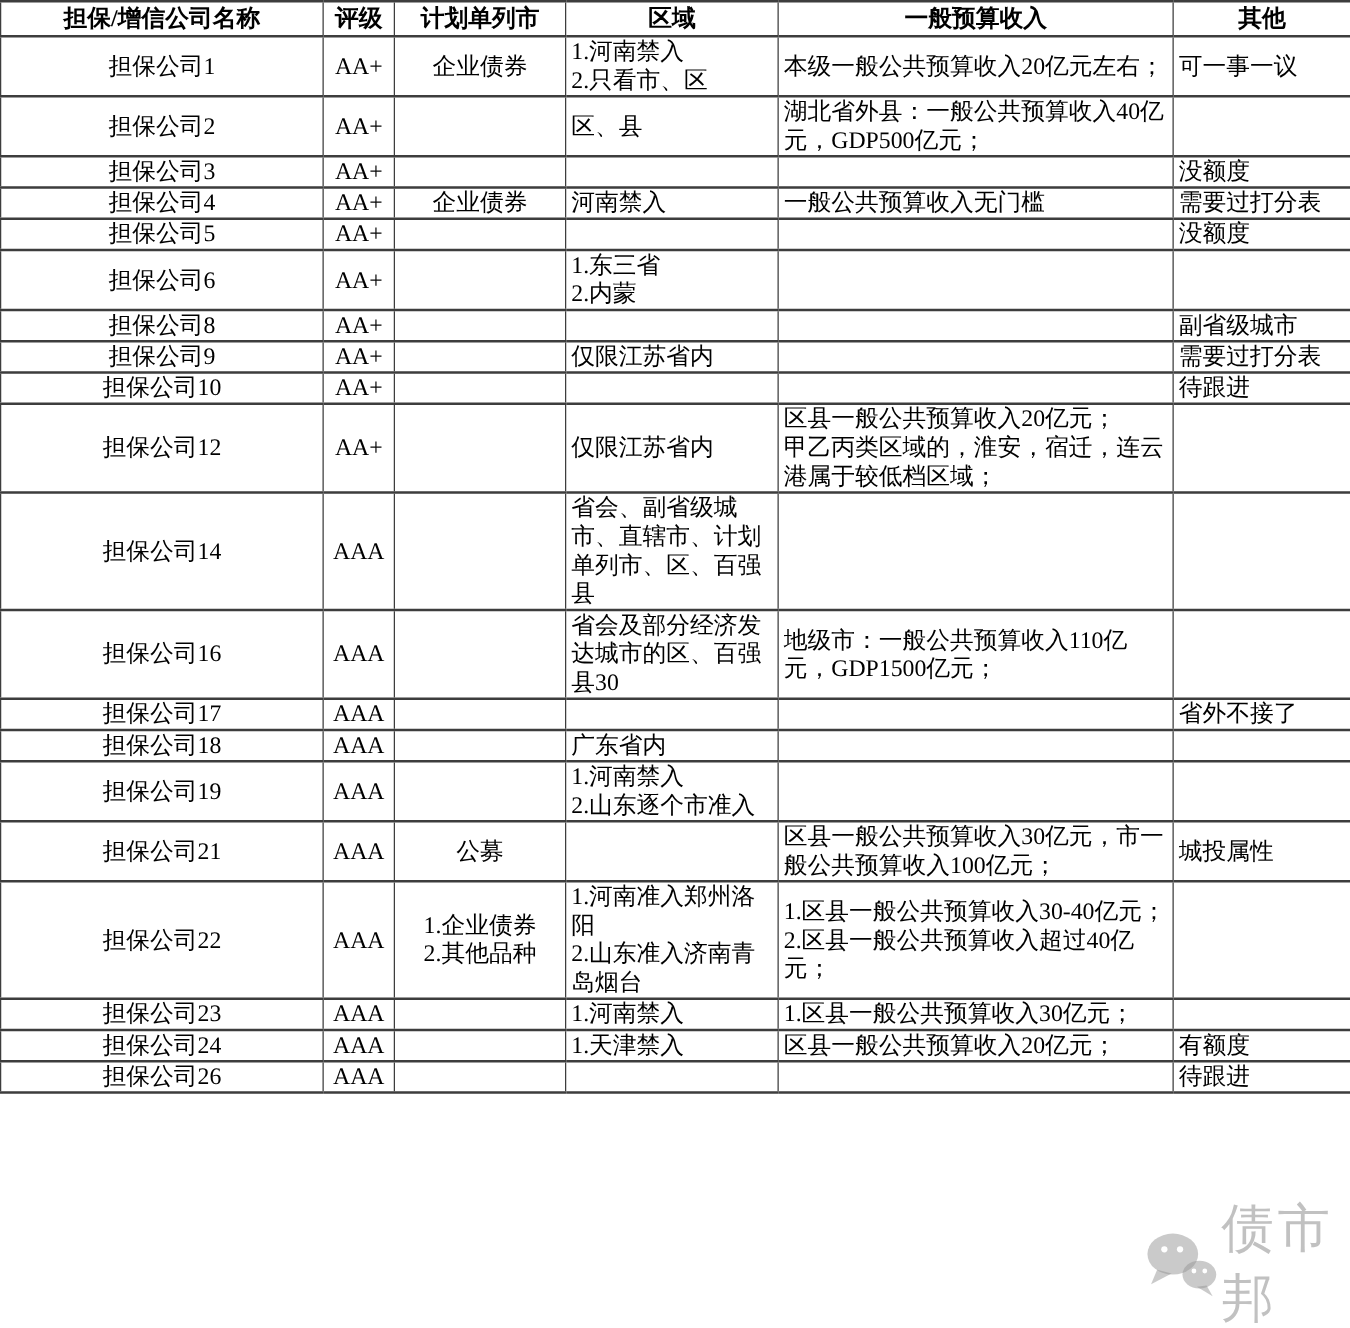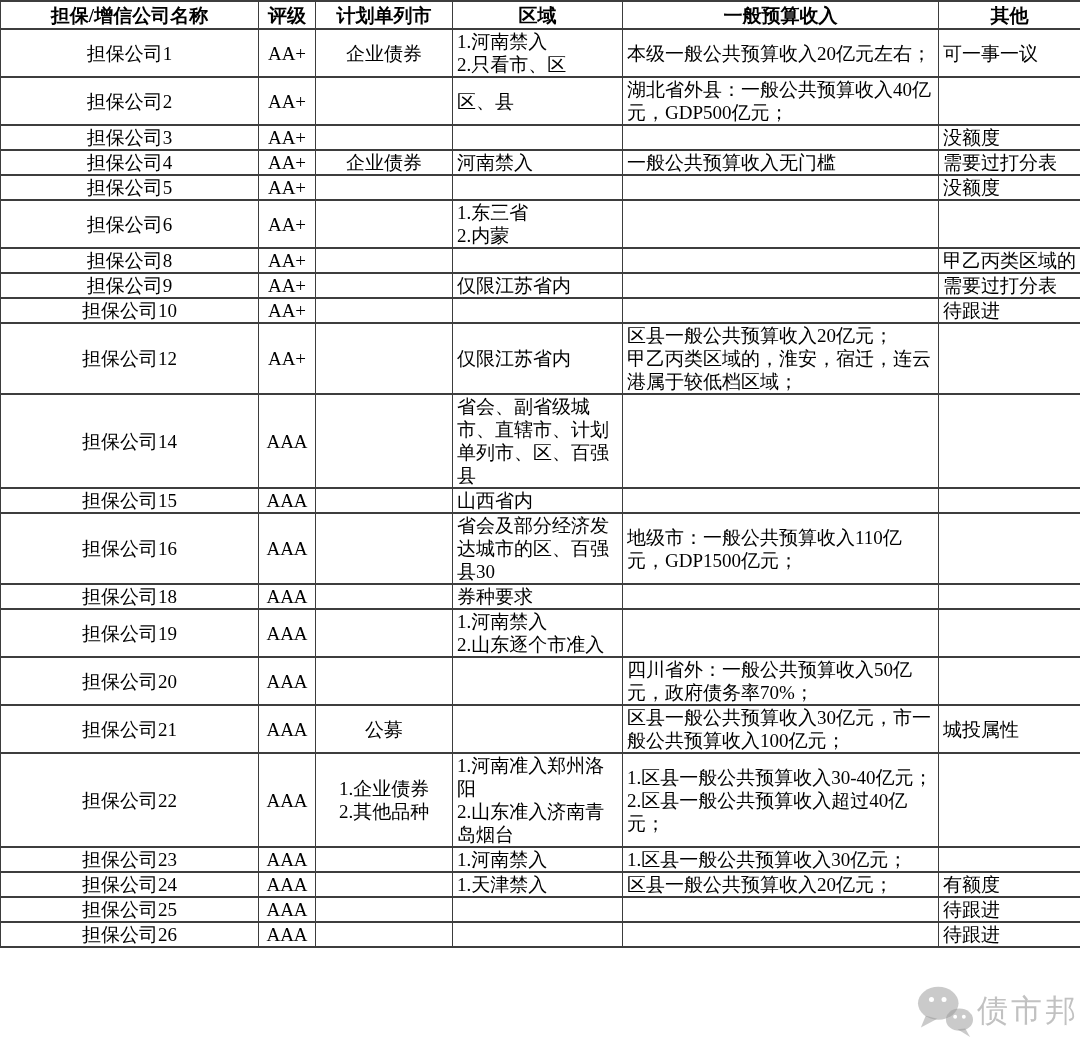--- a/index.html
+++ b/index.html
@@ -46,21 +46,21 @@
   td.c-rating{font-family:"Liberation Serif","DejaVu Serif",serif;}
   .list-block{display:inline-block;text-align:right;white-space:pre-line;}
   .watermark{
     position:absolute;
     left:914px;top:978px;
     height:66px;
     display:flex;
     align-items:center;
     gap:1px;
     color:rgba(142,142,142,0.55);
-    font-size:31px;
+    font-size:42px;
     letter-spacing:3px;
     pointer-events:none;
   }
   .watermark svg{flex:0 0 auto;}
 </style>
 </head>
 <body>
 
 <div class="page">
 
@@ -133,21 +133,21 @@
 2.内蒙</td>
           <td class="c-budget"></td>
           <td class="c-other"></td>
         </tr>
         <tr>
           <td class="c-name">担保公司8</td>
           <td class="c-rating">AA+</td>
           <td class="c-bond"></td>
           <td class="c-region"></td>
           <td class="c-budget"></td>
-          <td class="c-other">甲乙丙类区域的</td>
+          <td class="c-other">副省级城市</td>
         </tr>
         <tr>
           <td class="c-name">担保公司9</td>
           <td class="c-rating">AA+</td>
           <td class="c-bond"></td>
           <td class="c-region">仅限江苏省内</td>
           <td class="c-budget"></td>
           <td class="c-other">需要过打分表</td>
         </tr>
         <tr>
@@ -169,58 +169,50 @@
         </tr>
         <tr>
           <td class="c-name">担保公司14</td>
           <td class="c-rating">AAA</td>
           <td class="c-bond"></td>
           <td class="c-region">省会、副省级城市、直辖市、计划单列市、区、百强县</td>
           <td class="c-budget"></td>
           <td class="c-other"></td>
         </tr>
         <tr>
-          <td class="c-name">担保公司15</td>
-          <td class="c-rating">AAA</td>
-          <td class="c-bond"></td>
-          <td class="c-region">山西省内</td>
-          <td class="c-budget"></td>
-          <td class="c-other"></td>
-        </tr>
-        <tr>
           <td class="c-name">担保公司16</td>
           <td class="c-rating">AAA</td>
           <td class="c-bond"></td>
           <td class="c-region">省会及部分经济发达城市的区、百强县30</td>
           <td class="c-budget">地级市：一般公共预算收入110亿元，GDP1500亿元；</td>
           <td class="c-other"></td>
         </tr>
         <tr>
+          <td class="c-name">担保公司17</td>
+          <td class="c-rating">AAA</td>
+          <td class="c-bond"></td>
+          <td class="c-region"></td>
+          <td class="c-budget"></td>
+          <td class="c-other">省外不接了</td>
+        </tr>
+        <tr>
           <td class="c-name">担保公司18</td>
           <td class="c-rating">AAA</td>
           <td class="c-bond"></td>
-          <td class="c-region">券种要求</td>
+          <td class="c-region">广东省内</td>
           <td class="c-budget"></td>
           <td class="c-other"></td>
         </tr>
         <tr>
           <td class="c-name">担保公司19</td>
           <td class="c-rating">AAA</td>
           <td class="c-bond"></td>
           <td class="c-region">1.河南禁入
 2.山东逐个市准入</td>
           <td class="c-budget"></td>
-          <td class="c-other"></td>
-        </tr>
-        <tr>
-          <td class="c-name">担保公司20</td>
-          <td class="c-rating">AAA</td>
-          <td class="c-bond"></td>
-          <td class="c-region"></td>
-          <td class="c-budget">四川省外：一般公共预算收入50亿元，政府债务率70%；</td>
           <td class="c-other"></td>
         </tr>
         <tr>
           <td class="c-name">担保公司21</td>
           <td class="c-rating">AAA</td>
           <td class="c-bond">公募</td>
           <td class="c-region"></td>
           <td class="c-budget">区县一般公共预算收入30亿元，市一般公共预算收入100亿元；</td>
           <td class="c-other">城投属性</td>
         </tr>
@@ -243,28 +235,20 @@
           <td class="c-budget">1.区县一般公共预算收入30亿元；</td>
           <td class="c-other"></td>
         </tr>
         <tr>
           <td class="c-name">担保公司24</td>
           <td class="c-rating">AAA</td>
           <td class="c-bond"></td>
           <td class="c-region">1.天津禁入</td>
           <td class="c-budget">区县一般公共预算收入20亿元；</td>
           <td class="c-other">有额度</td>
-        </tr>
-        <tr>
-          <td class="c-name">担保公司25</td>
-          <td class="c-rating">AAA</td>
-          <td class="c-bond"></td>
-          <td class="c-region"></td>
-          <td class="c-budget"></td>
-          <td class="c-other">待跟进</td>
         </tr>
         <tr>
           <td class="c-name">担保公司26</td>
           <td class="c-rating">AAA</td>
           <td class="c-bond"></td>
           <td class="c-region"></td>
           <td class="c-budget"></td>
           <td class="c-other">待跟进</td>
         </tr>
       </tbody>

